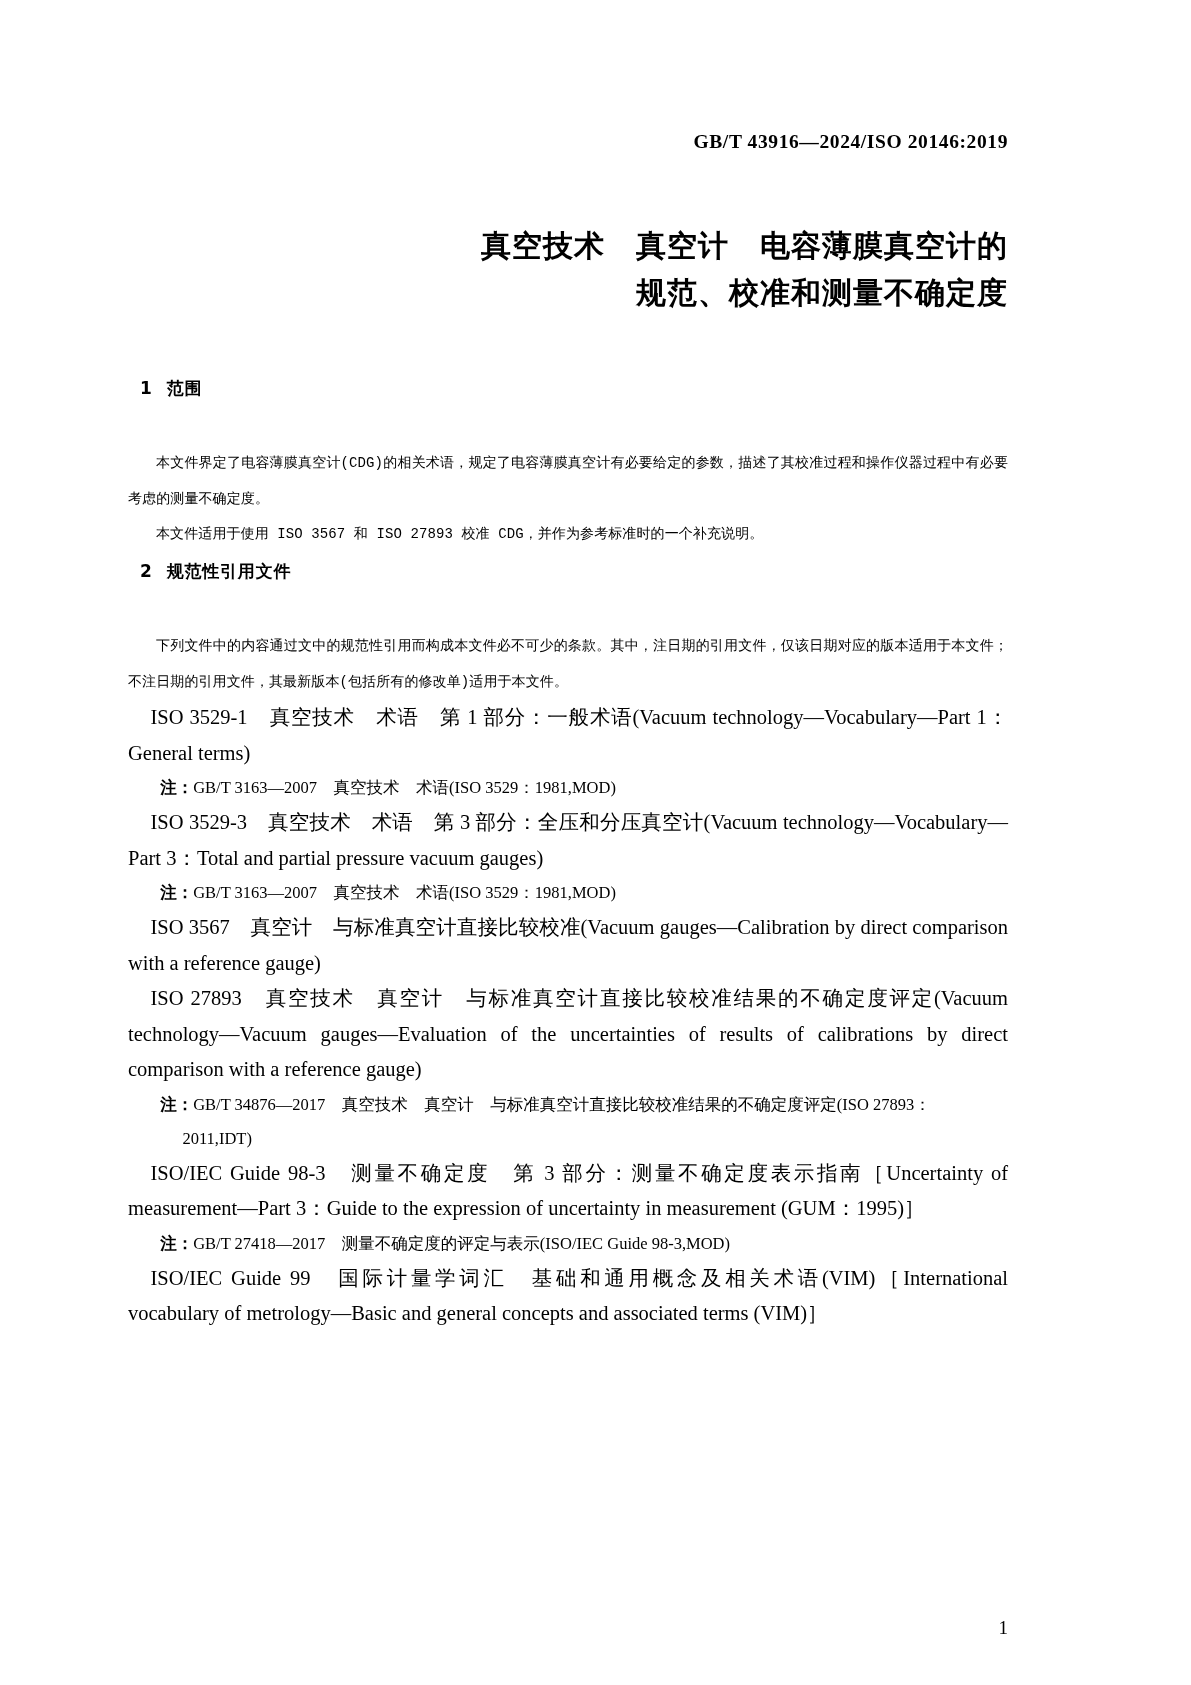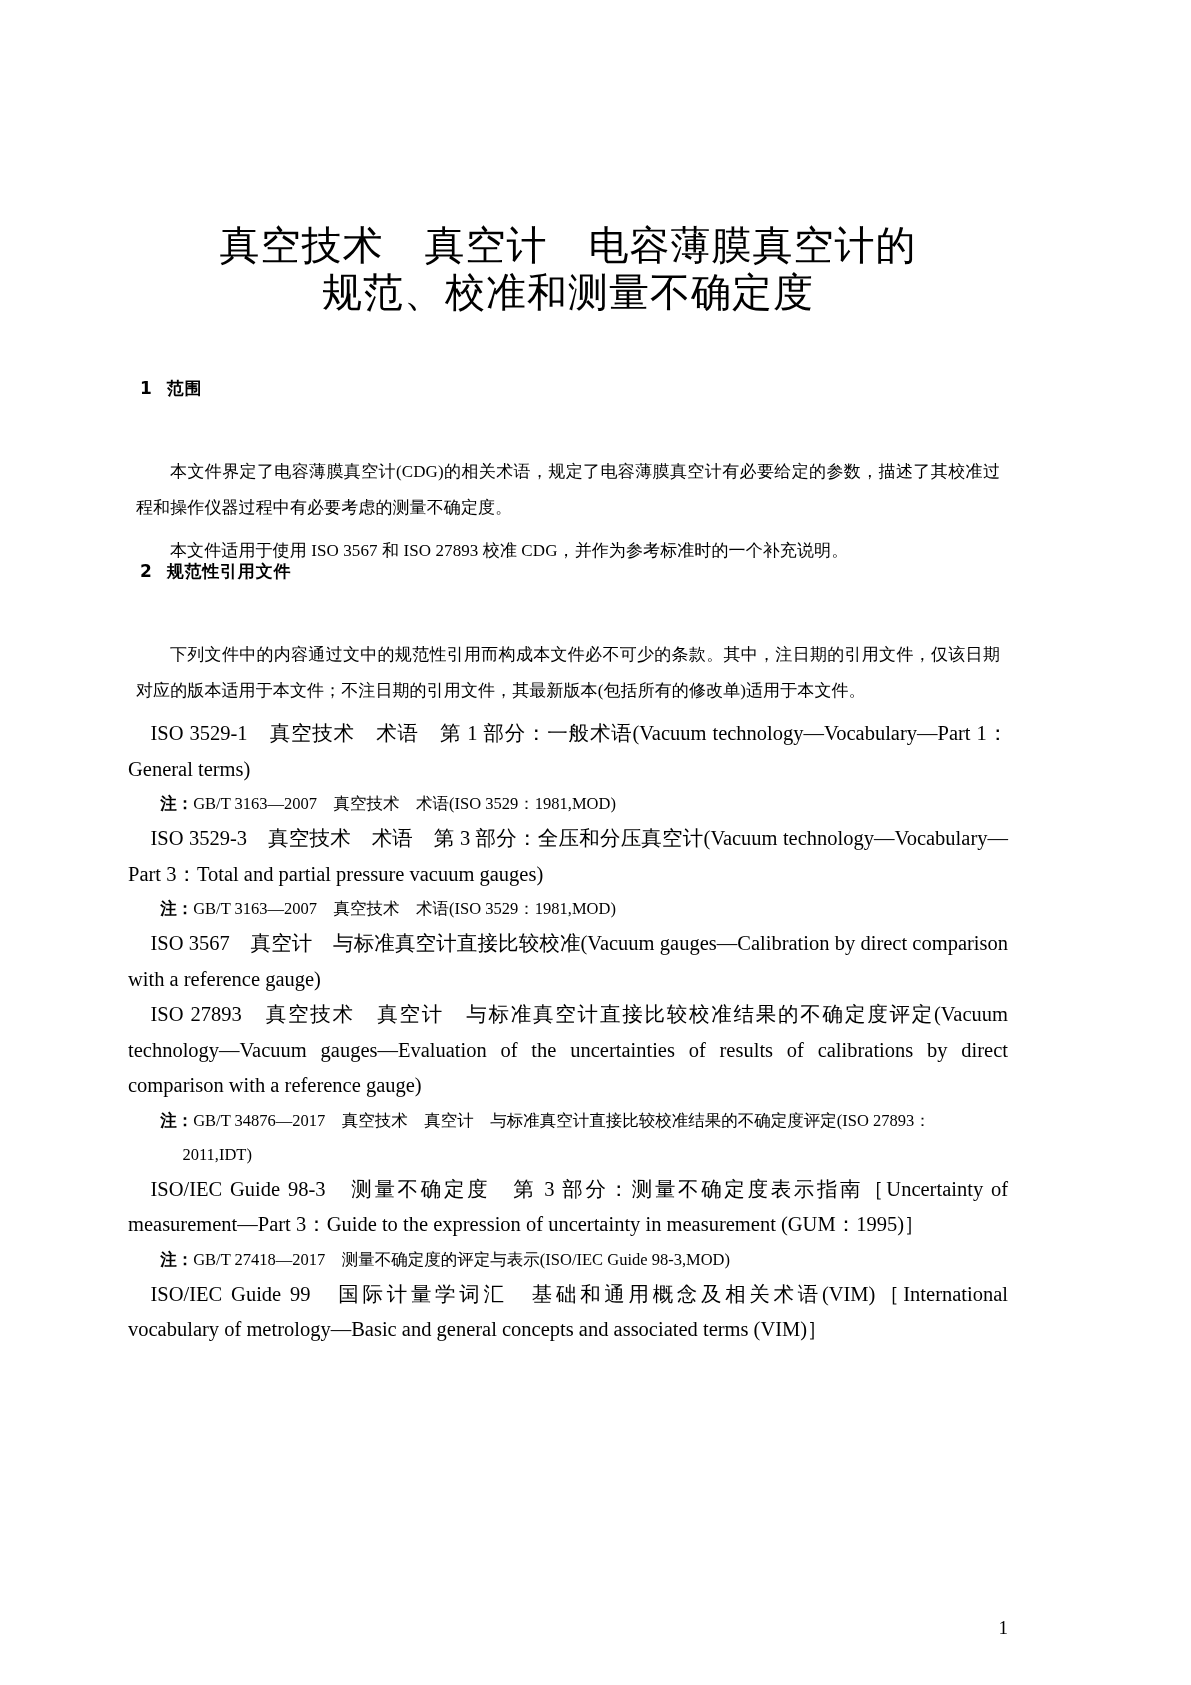--- a/index.html
+++ b/index.html
@@ -33,45 +33,45 @@
     letter-spacing: 0.6px;
     white-space: nowrap;
   }
 
   
   .doc-title {
     position: absolute;
     top: 222px;
     left: 128px;
     width: 880px;
-    text-align: center;
+    text-align: right;
     font-family: "DejaVu Sans", "Liberation Sans", sans-serif;
-    font-weight: normal;
-    font-size: 40px;
+    font-weight: bold;
+    font-size: 30px;
     line-height: 47px;
     letter-spacing: 1px;
   }
   .doc-title .tline { display: block; }
 
   
   .sec-head {
     font-family: "DejaVu Sans", "Liberation Sans", sans-serif;
     font-weight: bold;
     font-size: 17px;
     letter-spacing: 0.8px;
     margin: 12px;
   }
   .sec-num { margin-right: 14px; }
 
   
   .para {
-    font-family: Liberation Serif, serif;
-    font-size: 17px;
+    font-family: Liberation Mono, monospace;
+    font-size: 14px;
     line-height: 35.5px;
-    margin: 8px;
+    margin: 0;
     text-align: justify;
     text-justify: inter-ideograph;
     letter-spacing: 0.1px;
   }
   .indent2 { text-indent: 2em; }
 
   
   .ref {
     font-family: "Liberation Serif", "DejaVu Serif", serif;
     font-size: 20.5px;
@@ -119,20 +119,21 @@
 
   .block-1 { position: absolute; top: 365px; left: 128px; width: 880px; }
   .block-2 { position: absolute; top: 548px; left: 128px; width: 880px; }
   .block-3 { position: absolute; top: 1318px; left: 128px; width: 880px; }
 </style>
 </head>
 <body>
 
 <div class="page">
 
+  <div class="runhead">GB/T 43916—2024/ISO 20146:2019</div>
 
   <div class="doc-title">
     <span class="tline">真空技术　真空计　电容薄膜真空计的</span>
     <span class="tline">规范、校准和测量不确定度</span>
   </div>
 
   <div class="block-1">
     <p class="sec-head">
       <span class="sec-num">1</span><span>范围</span>
     </p>

